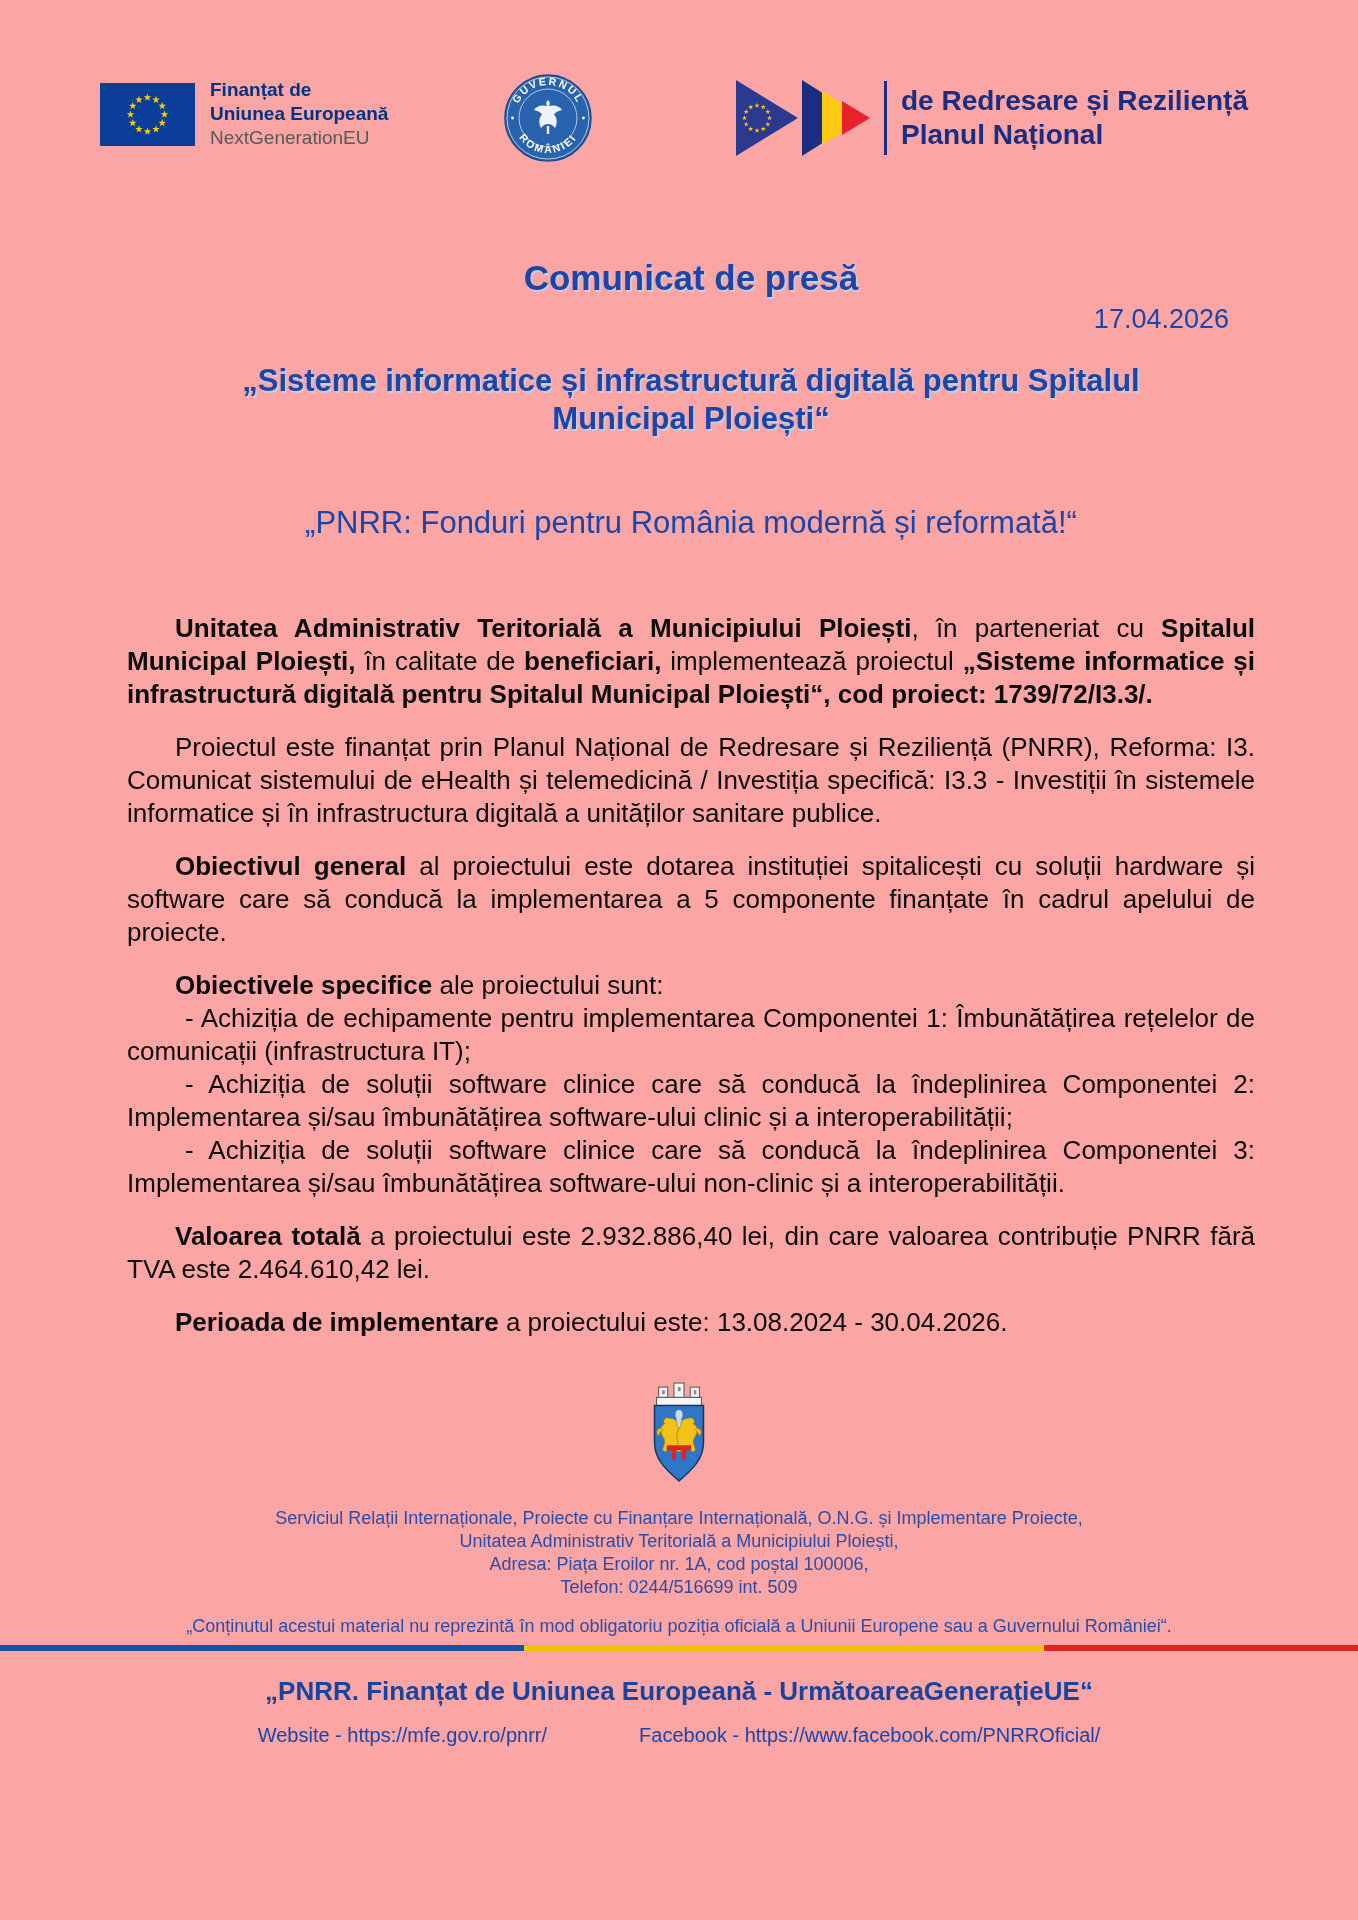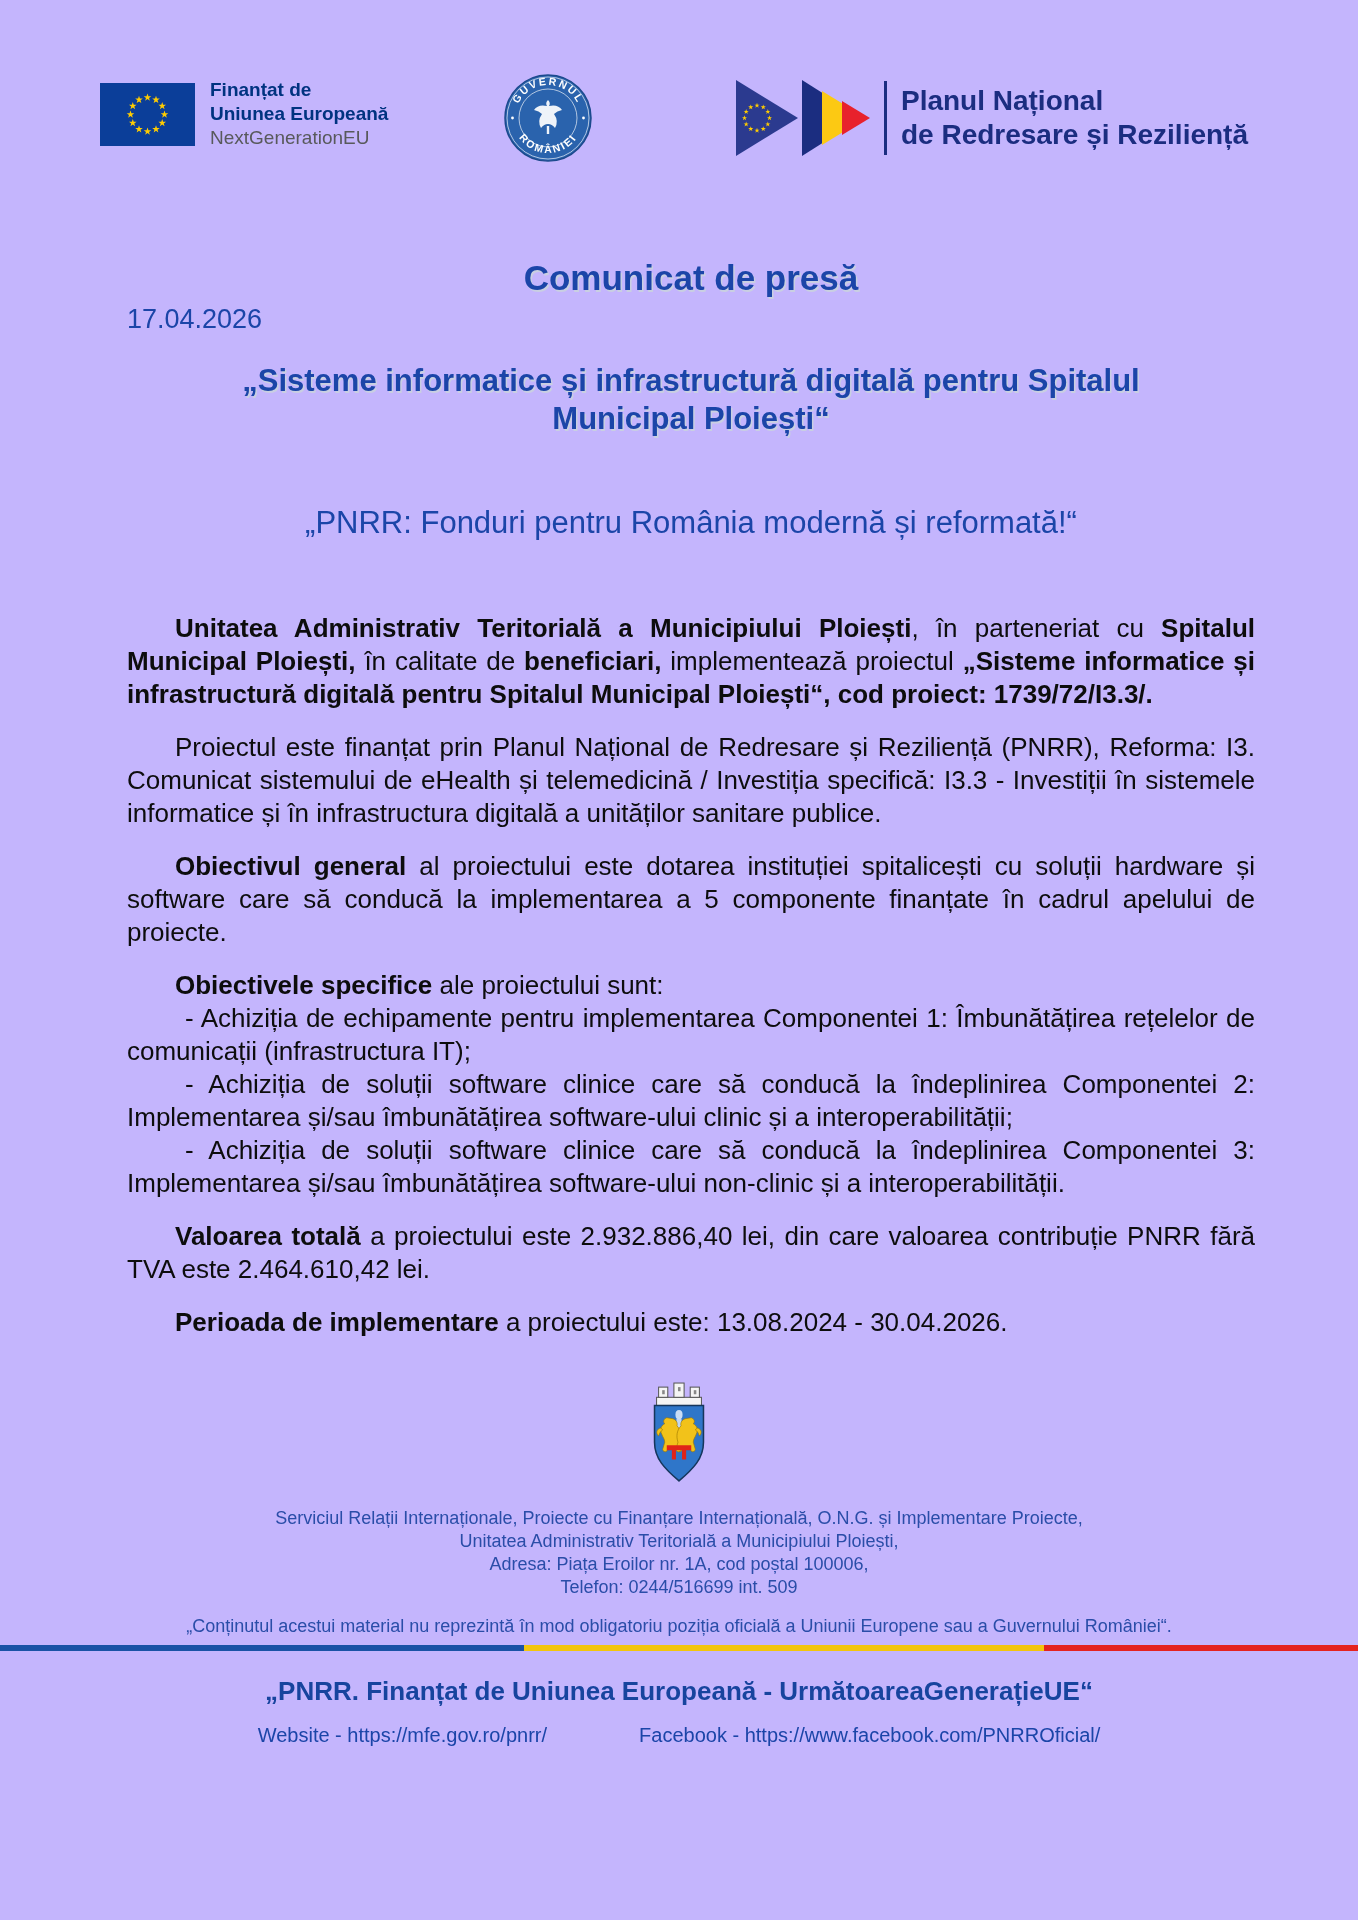--- a/index.html
+++ b/index.html
@@ -1,34 +1,34 @@
 <!DOCTYPE html>
 <html><head>
 <meta charset="utf-8">
 <style>
   html,body{margin:0;padding:0;background:#fff;}
-  .page{width:1358px;height:1920px;position:relative;overflow:hidden;background:#c4b5fd;
+  .page{width:1358px;height:1920px;position:relative;overflow:hidden;background:#fca5a5;
         font-family:"Liberation Sans",sans-serif;color:#111;}
   .inner{padding:0 103px;margin-left:24px;}
 
   
   .logos{position:relative;height:100px;margin-top:72px;}
   .eu-block{position:absolute;left:100px;top:6px;display:flex;align-items:center;gap:15px;}
   .eu-text{display:flex;flex-direction:column;justify-content:center;}
   .eu-text .l1,.eu-text .l2{font-weight:bold;color:#003380;font-size:19px;line-height:24px;}
   .eu-text .l3{color:#58595b;font-size:19px;line-height:24px;}
   .gov-seal{position:absolute;left:504px;top:2px;}
   .pnrr-block{position:absolute;right:110px;top:4px;display:flex;align-items:center;}
   .pnrr-divider{width:3px;height:74px;background:#1b2d80;margin:0 14px 0 8px;}
   .pnrr-text{font-weight:bold;color:#1b2d80;font-size:28px;line-height:34px;}
 
   
   .doc-title{margin:86px 0 0;text-align:center;font-size:35px;line-height:40px;font-weight:bold;
              color:#1b45a8;text-shadow:1.5px 1.5px 0 #c9cfe2;}
-  .doc-date{margin-top:6px;padding-right:26px;font-size:27px;line-height:30px;color:#1b45a8;}
+  .doc-date{margin-top:6px;text-align:right;padding-right:26px;font-size:27px;line-height:30px;color:#1b45a8;}
   .doc-subtitle{margin:28px auto 0;max-width:950px;text-align:center;font-size:31px;line-height:38px;
                 font-weight:bold;color:#1b45a8;text-shadow:1.5px 1.5px 0 #c9cfe2;}
   .doc-slogan{margin-top:66px;text-align:center;font-size:31px;line-height:38px;color:#1b45a8;}
 
   
   .body-text{margin-top:70px;font-size:26px;line-height:33px;color:#0d0d0d;}
   .body-text p{margin:0;text-align:justify;}
   .body-text p.para{margin-top:20px;text-indent:48px;}
   .body-text p.para:first-child{margin-top:0;}
   .body-text p.bullet{margin-top:0;text-indent:58px;}
@@ -117,22 +117,22 @@
             <polygon points="21.00,26.80 21.63,28.63 23.57,28.67 22.03,29.83 22.59,31.68 21.00,30.58 19.41,31.68 19.97,29.83 18.43,28.67 20.37,28.63" fill="#ffcc00"></polygon>
             <polygon points="27.25,28.47 27.88,30.30 29.82,30.34 28.28,31.51 28.84,33.36 27.25,32.25 25.66,33.36 26.22,31.51 24.68,30.34 26.62,30.30" fill="#ffcc00"></polygon>
             <polygon points="31.83,33.05 32.46,34.88 34.39,34.92 32.85,36.08 33.41,37.93 31.83,36.83 30.24,37.93 30.80,36.08 29.26,34.92 31.19,34.88" fill="#ffcc00"></polygon>
           </g>
         <path d="M66,4 L66,80 L126,42 Z" fill="#1b2d80"></path>
         <path d="M86,15 L86,69 L130,42 Z" fill="#fcc913"></path>
         <path d="M106,25 L106,59 L134,42 Z" fill="#e8212c"></path>
       </svg>
       <div class="pnrr-divider"></div>
       <div class="pnrr-text">
+        <div>de Redresare și Reziliență</div>
         <div>Planul Național</div>
-        <div>de Redresare și Reziliență</div>
       </div>
     </div>
   </div>
 
   <div class="inner">
     <h1 class="doc-title">Comunicat de presă</h1>
     <div class="doc-date">17.04.2026</div>
     <h2 class="doc-subtitle">„Sisteme informatice și infrastructură digitală pentru Spitalul Municipal Ploiești“</h2>
     <div class="doc-slogan">„PNRR: Fonduri pentru România modernă și reformată!“</div>
 

